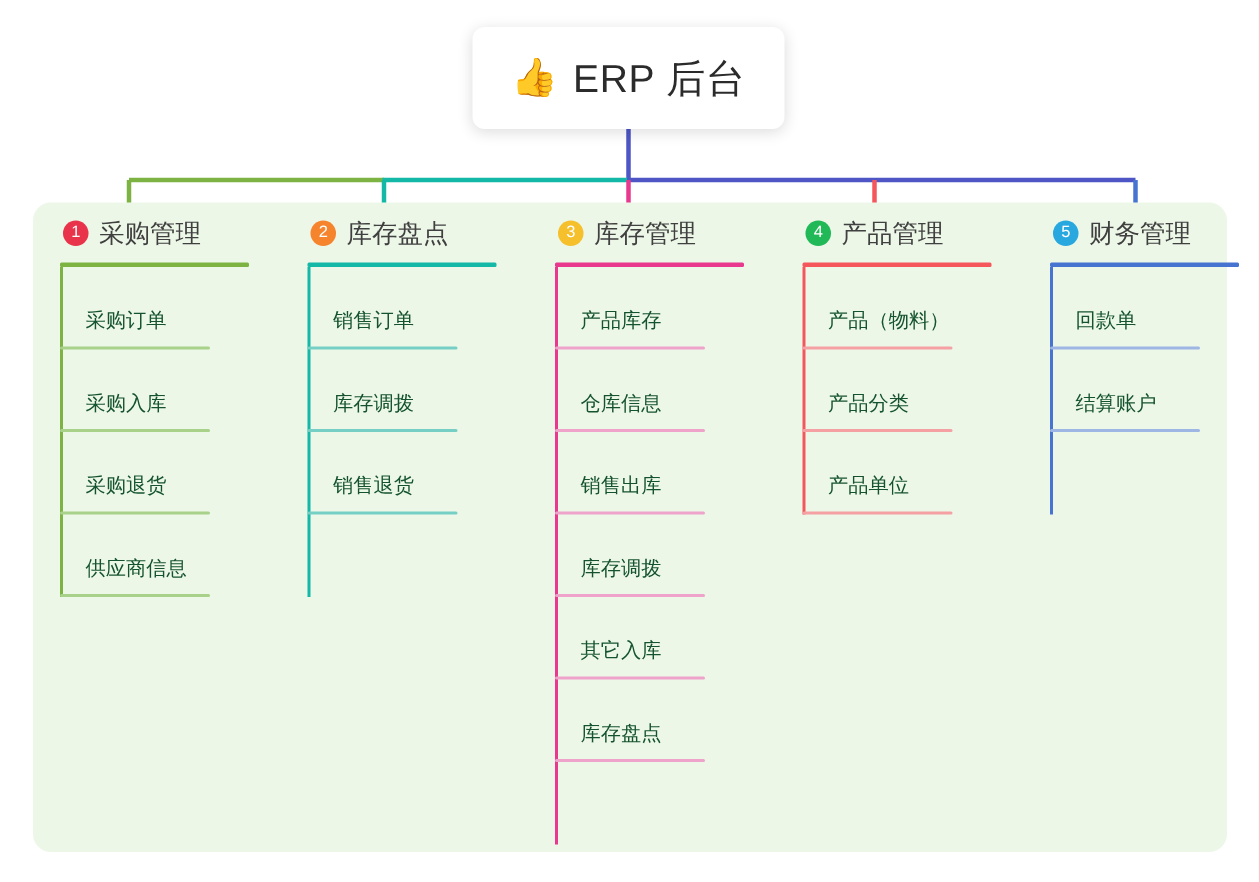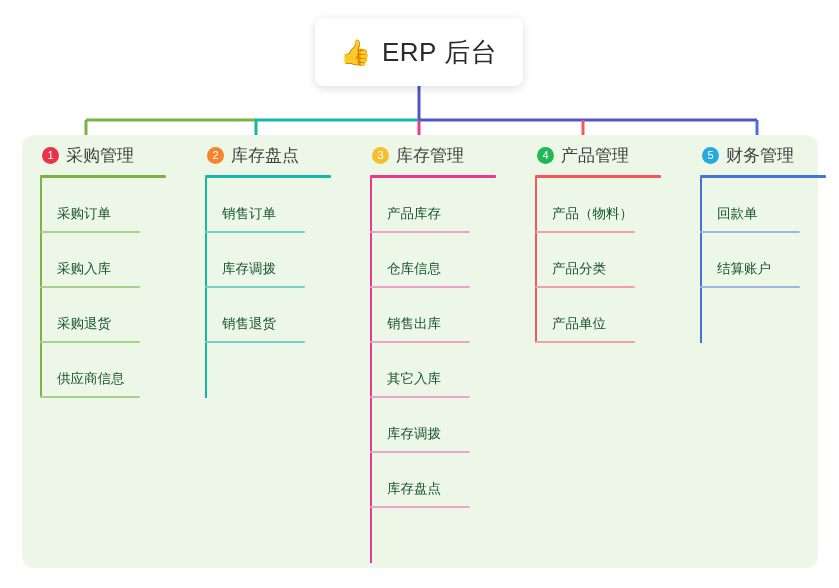--- a/index.html
+++ b/index.html
@@ -245,25 +245,25 @@
           </div>
           <div class="item">
             <span class="item-label">仓库信息</span>
             <div class="item-rule" style="background: rgb(239, 163, 203);"></div>
           </div>
           <div class="item">
             <span class="item-label">销售出库</span>
             <div class="item-rule" style="background: rgb(239, 163, 203);"></div>
           </div>
           <div class="item">
+            <span class="item-label">库存调拨</span>
+            <div class="item-rule" style="background: rgb(239, 163, 203);"></div>
+          </div>
+          <div class="item">
             <span class="item-label">其它入库</span>
-            <div class="item-rule" style="background: rgb(239, 163, 203);"></div>
-          </div>
-          <div class="item">
-            <span class="item-label">库存调拨</span>
             <div class="item-rule" style="background: rgb(239, 163, 203);"></div>
           </div>
           <div class="item">
             <span class="item-label">库存盘点</span>
             <div class="item-rule" style="background: rgb(239, 163, 203);"></div>
           </div>
         </div>
       </div>
       <div class="column">
         <div class="col-head">

